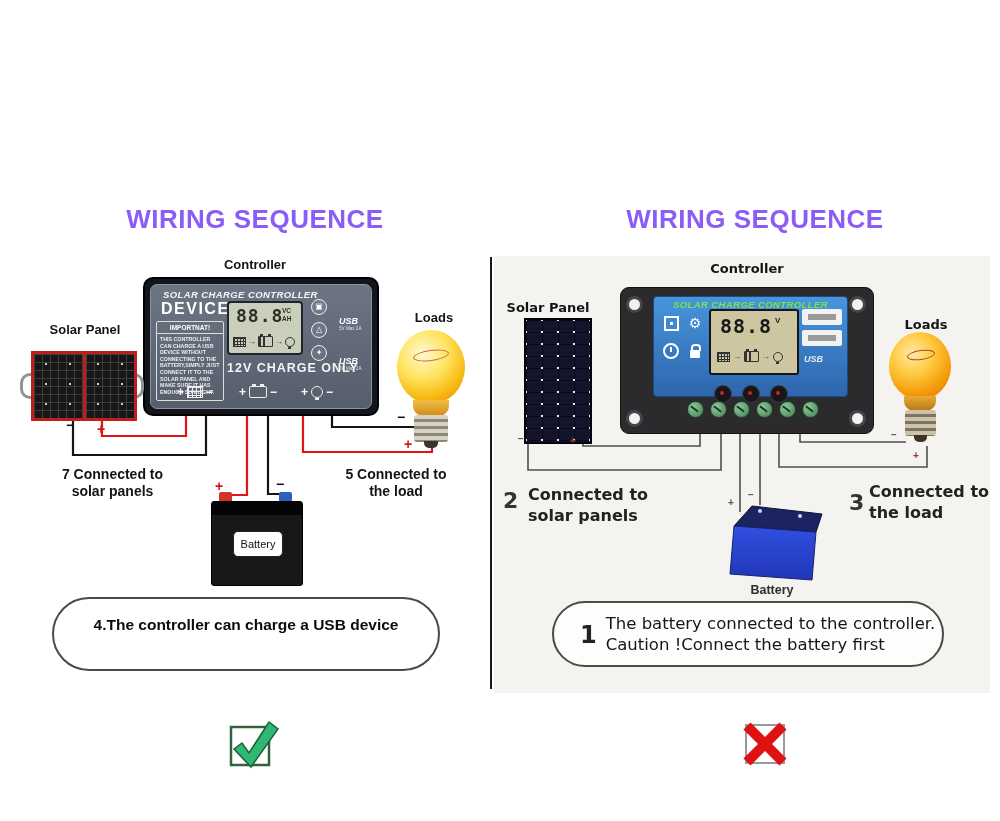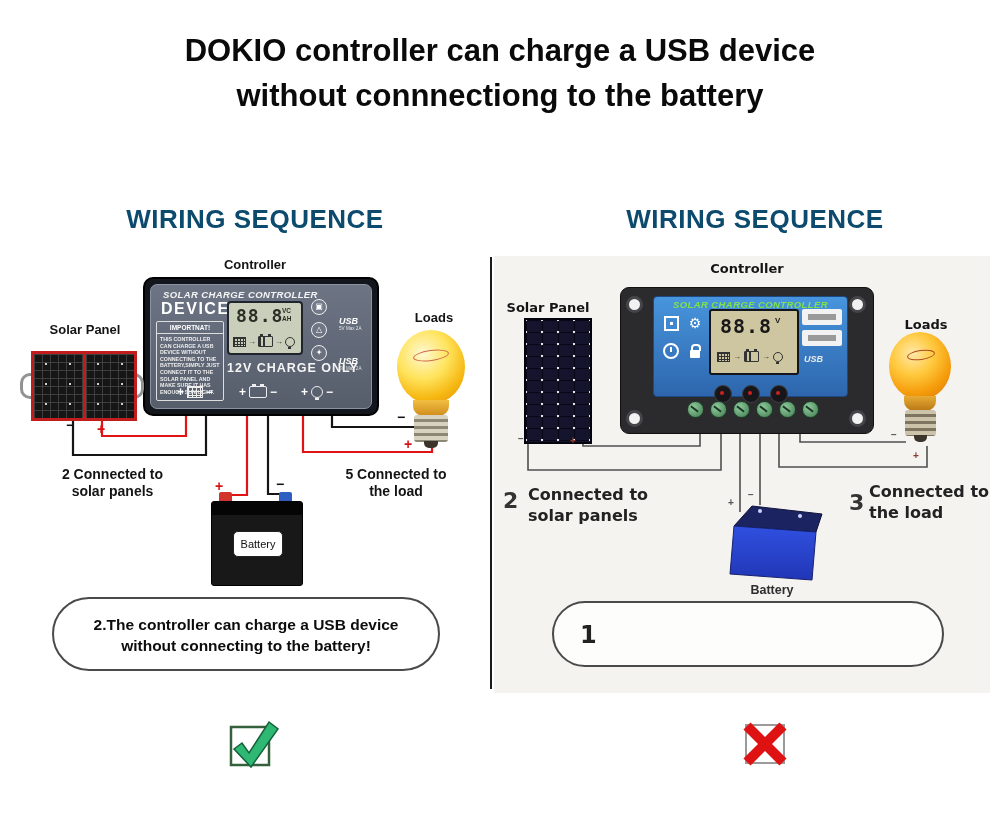--- a/index.html
+++ b/index.html
@@ -1,21 +1,21 @@
 <!DOCTYPE html>
 <html><head>
 <meta charset="utf-8">
 <style>
   html,body{margin:0;padding:0;background:#fff}
   #canvas{position:relative;width:1000px;height:821px;background:#fff;
           font-family:"Liberation Sans",sans-serif;color:#111;overflow:hidden}
   .abs{position:absolute}
   .z2{z-index:2}.z3{z-index:3}
   .title-line{width:1000px;text-align:center;font-weight:bold;font-size:31px;line-height:45px;color:#0a0a0a}
-  .hd{font-weight:bold;font-size:26px;letter-spacing:.5px;text-align:center;color:#0c4a6e}
+  .hd{font-weight:bold;font-size:26px;letter-spacing:.5px;text-align:center;color:#8b5cf6}
   .lbl{font-weight:bold;font-size:13px;text-align:center;color:#141414}
   .rfont{font-family:"DejaVu Sans",sans-serif}
   .mk{position:absolute;font-weight:bold;font-size:14px;line-height:1;z-index:3}
   .mk.sm{font-size:10px}
   #right-backdrop{left:494px;top:256px;width:496px;height:437px;background:#f4f3f0;z-index:0}
   #divider{left:490px;top:257px;width:2px;height:432px;background:#1a1a1a;z-index:2}
   #wires{position:absolute;left:0;top:0;z-index:1;pointer-events:none}
 
   
   #lc-body{left:143px;top:277px;width:232px;height:135px;background:#14161d;border-radius:10px;border:2px solid #000;z-index:2}
@@ -154,24 +154,20 @@
     <g stroke="#4f4f4f" stroke-width="1.6" fill="none">
       <path d="M583,438 V446 H700 V428"></path>
       <path d="M528,438 V470 H721 V428"></path>
       <path d="M740,428 V512"></path>
       <path d="M760,428 V505"></path>
       <path d="M779,428 V467 H927 V446"></path>
       <path d="M800,428 V442 H906"></path>
     </g>
   </svg>
 
-  <div class="abs z3" style="left:0;top:28px">
-    <div class="title-line">DOKIO controller can charge a USB device</div>
-    <div class="title-line">without connnectiong to the battery</div>
-  </div>
 
   <div class="abs hd z2" style="left:55px;top:204px;width:400px">WIRING SEQUENCE</div>
   <div class="abs hd z2" style="left:555px;top:204px;width:400px">WIRING SEQUENCE</div>
 
   <div class="abs" id="divider"></div>
 
   <div class="abs lbl z2" style="left:205px;top:257px;width:100px">Controller</div>
   <div class="abs lbl z2" style="left:35px;top:322px;width:100px">Solar Panel</div>
   <div class="abs lbl z2" style="left:384px;top:310px;width:100px">Loads</div>
 
@@ -234,38 +230,37 @@
 
   <div class="abs bulb" id="lbulb" style="left:397px;top:330px;width:68px;height:120px">
     <div class="glass"></div>
     <div class="fil"></div>
     <div class="neck"></div>
     <div class="base"></div>
     <div class="tip"></div>
   </div>
 
   <div class="step-l" style="left:40px;top:466px;width:145px">
-    <div>2 Connected to</div>
+    <div>7 Connected to</div>
     <div>solar panels</div>
   </div>
   <div class="step-l" style="left:330px;top:466px;width:132px">
     <div>5 Connected to</div>
     <div>the load</div>
   </div>
 
   <div class="post" style="left:219px;top:492px;background:#d2342c"></div>
   <div class="post" style="left:279px;top:492px;background:#2e5fc0"></div>
   <div class="abs" id="lbat-body">
     <div id="lbat-top"></div>
     <div id="lbat-label">Battery</div>
   </div>
 
   <div class="note" id="lnote">
-    <div>2.The controller can charge a USB device</div>
-    <div>without connecting to the battery!</div>
+    <div>4.The controller can charge a USB device</div>
   </div>
 
   <svg class="abs z2" style="left:224px;top:714px" width="58" height="58" viewBox="0 0 58 58">
     <rect x="7" y="13" width="38" height="38" fill="#ffffff" stroke="#35603c" stroke-width="2.5"></rect>
     <polygon points="10,35 18,29 25,39 45,8 54,15 27,53" fill="#2eb873" stroke="#14623a" stroke-width="1.5"></polygon>
   </svg>
 
   <div class="abs lbl rfont z2" style="left:697px;top:261px;width:100px">Controller</div>
   <div class="abs lbl rfont z2" style="left:498px;top:300px;width:100px">Solar Panel</div>
   <div class="abs lbl rfont z2" style="left:876px;top:317px;width:100px">Loads</div>
@@ -367,20 +362,24 @@
 
   <div class="step-r-num rfont" style="left:503px;top:488px">2</div>
   <div class="step-r rfont" style="left:528px;top:485px">Connected to</div>
   <div class="step-r rfont" style="left:528px;top:506px">solar panels</div>
   <div class="step-r-num rfont" style="left:849px;top:490px">3</div>
   <div class="step-r rfont" style="left:869px;top:482px">Connected to</div>
   <div class="step-r rfont" style="left:869px;top:503px">the load</div>
 
   <div class="note rfont" id="rnote">
     <div class="num">1</div>
+    <div class="txt">
+      <div>The battery connected to the controller.</div>
+      <div>Caution !Connect the battery first</div>
+    </div>
   </div>
 
   <svg class="abs z2" style="left:737px;top:716px" width="56" height="56" viewBox="0 0 56 56">
     <rect x="9" y="9" width="38" height="38" fill="#ffffff" stroke="#9a9a9a" stroke-width="2"></rect>
     <line x1="10" y1="10" x2="46" y2="46" stroke="#de1212" stroke-width="10"></line>
     <line x1="46" y1="10" x2="10" y2="46" stroke="#de1212" stroke-width="10"></line>
   </svg>
 
   <span class="mk" style="left:66px;top:418px;color:#111">−</span>
   <span class="mk" style="left:97px;top:422px;color:#d41414">+</span>

